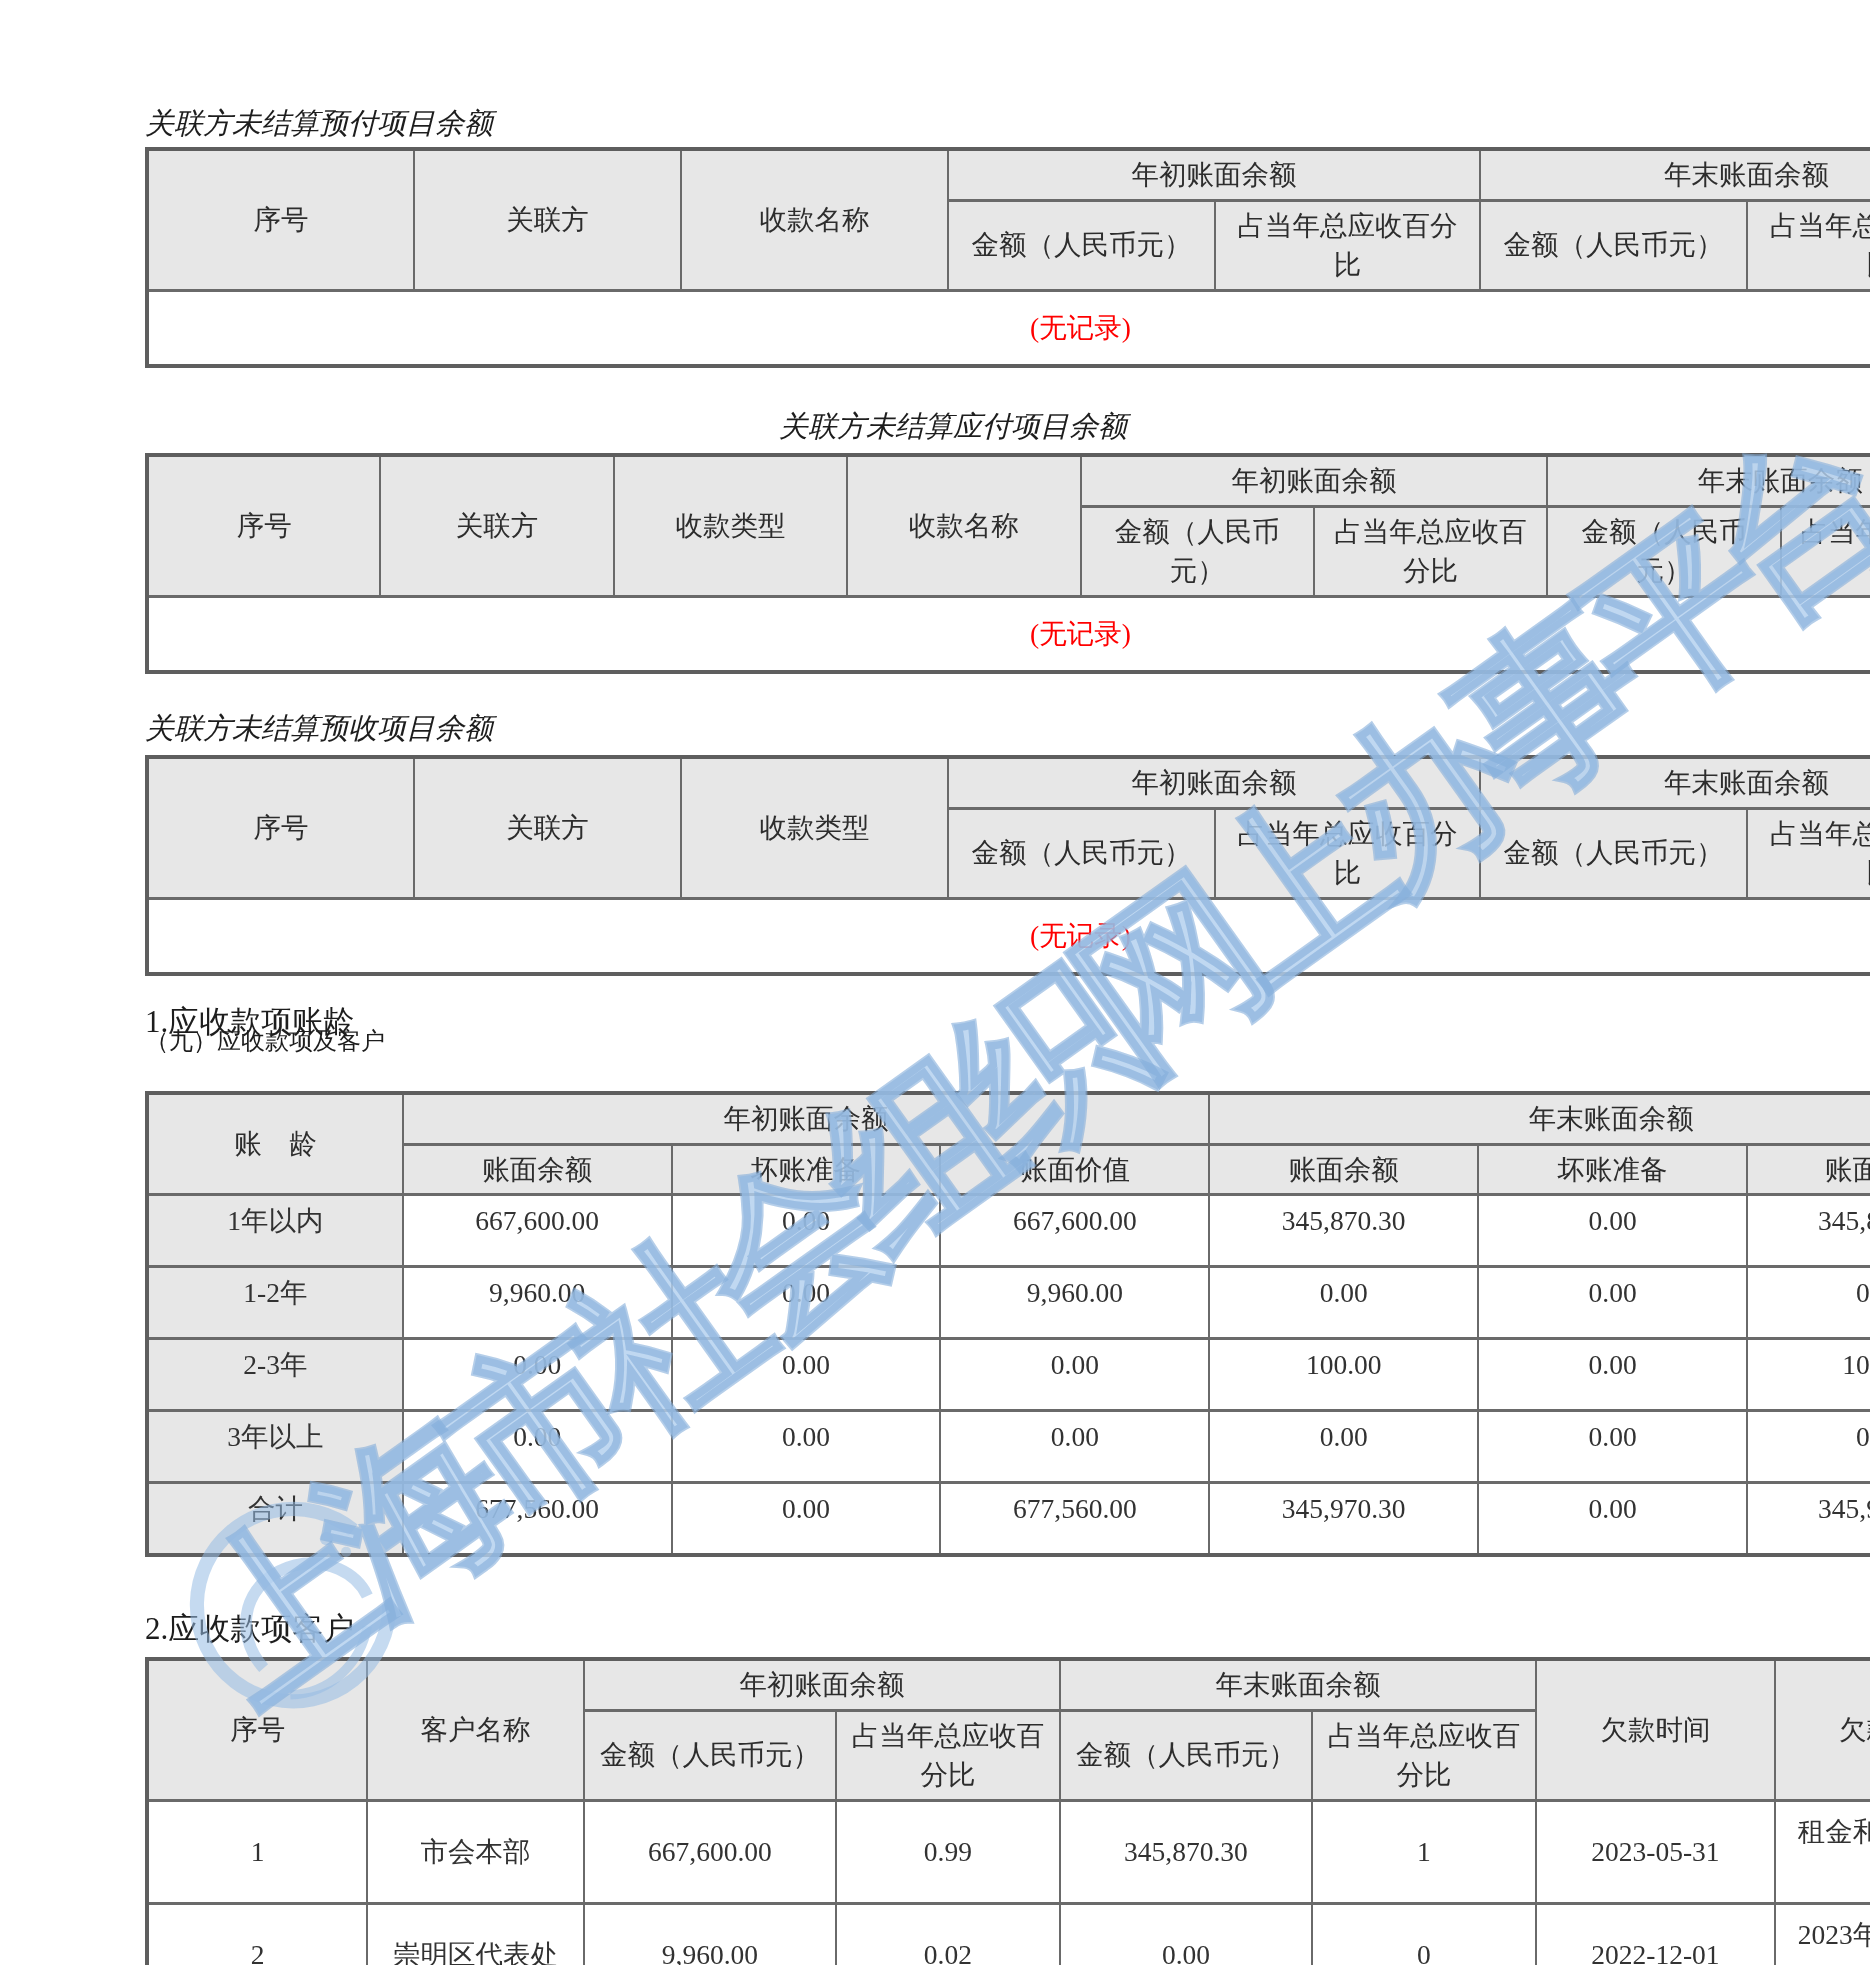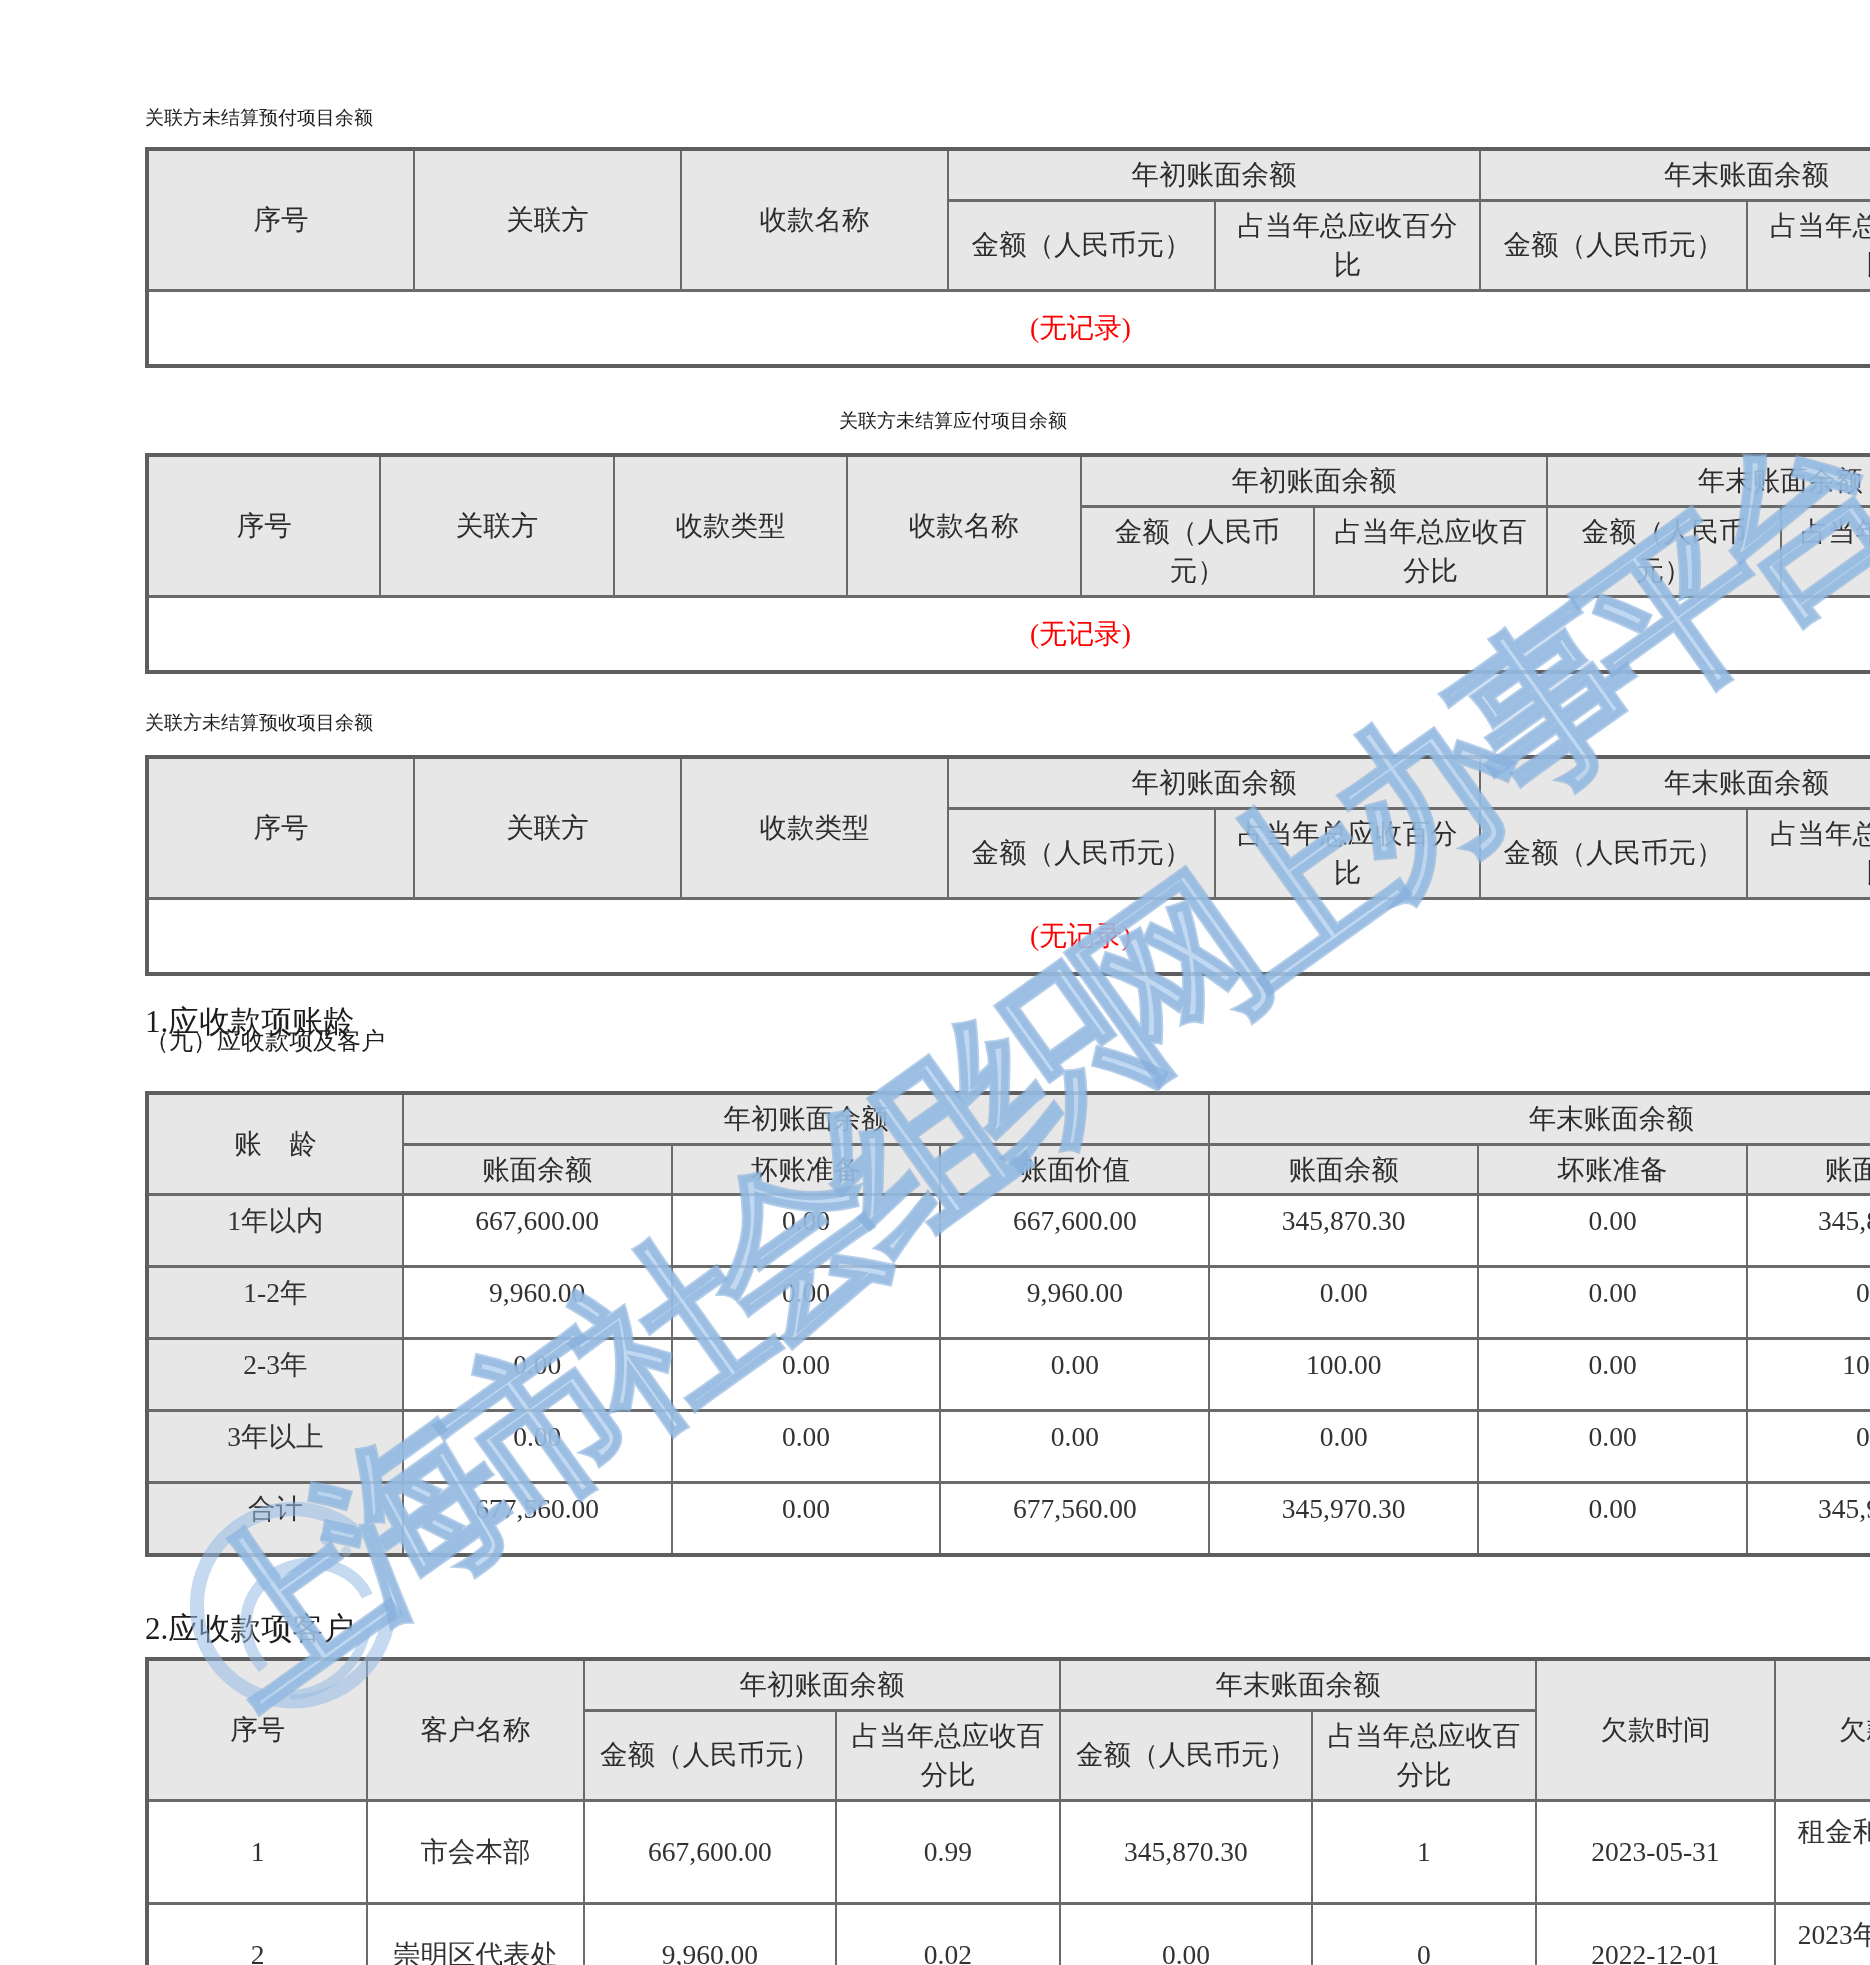--- a/index.html
+++ b/index.html
@@ -3,21 +3,21 @@
 <meta charset="utf-8">
 <style>
   html,body{margin:0;padding:0;}
   body{
     width:1871px;height:2647px;position:relative;background:#ffffff;
     font-family:"Liberation Serif","DejaVu Serif",serif;
     overflow:hidden;
   }
   .blk{position:absolute;left:145px;width:1616px;}
   h1,h2,h3{margin:0;font-weight:normal;color:#1d1d1d;}
-  .t-title{font-size:19px;line-height:1.15;}
+  .t-title{font-size:29px;line-height:1.15;font-style:italic;}
   .sec-title{font-size:24px;line-height:1.15;margin-top:27px;}
   .sub-title{font-size:31px;line-height:1.15;}
 
   table.tbl{border-collapse:collapse;width:100%;table-layout:fixed;
     border:4.7px solid #5e5e5e;background:transparent;}
   .tbl th,.tbl td{
     box-sizing:border-box;
     border:2px solid #6a6a6a;border-top-width:3.5px;border-bottom-width:3.5px;
     font-size:27.5px;line-height:1.45;text-align:center;vertical-align:middle;
     padding:3.9px 11.8px;color:#323232;font-weight:normal;word-break:break-all;

